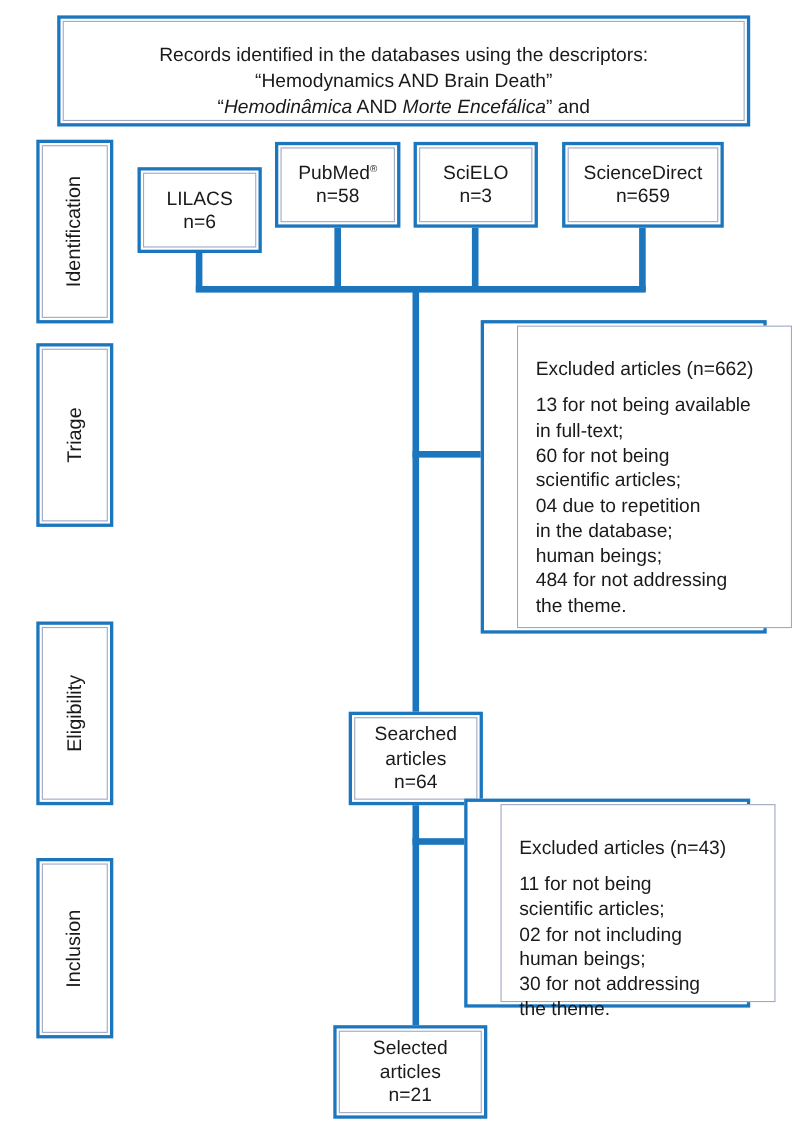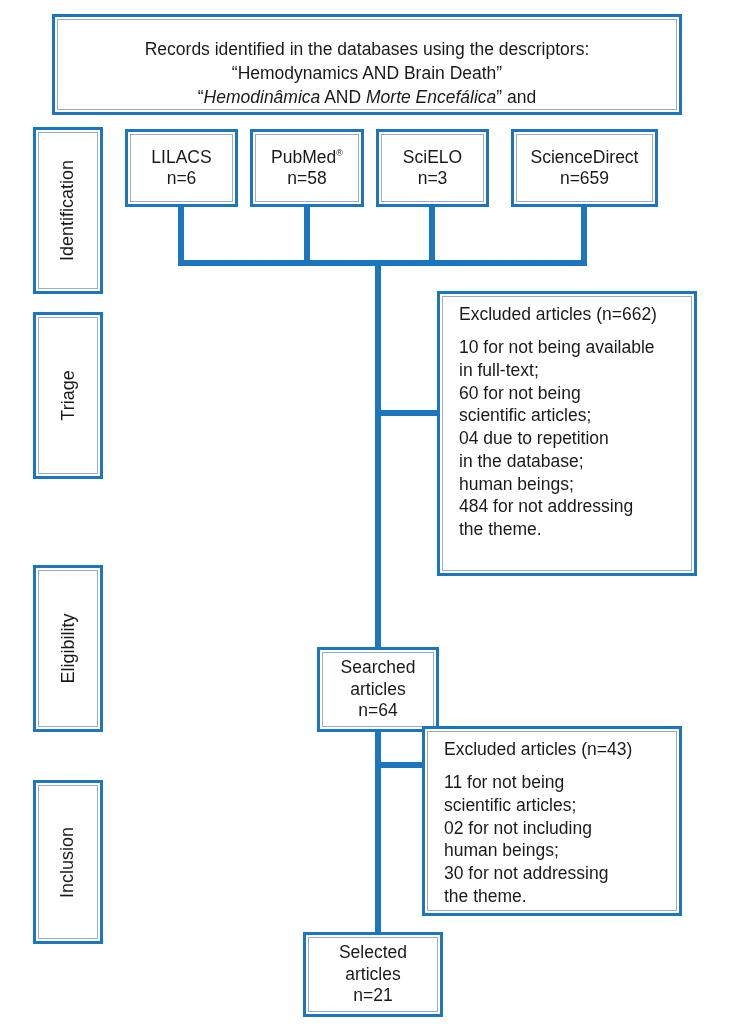--- a/index.html
+++ b/index.html
@@ -40,21 +40,21 @@
   }
   .ital{font-style:italic;}
 
   
   .db-box{height:78px;top:129px;}
   .db-box .inner{flex-direction:column;justify-content:center;}
   .db-name{font-size:17.5px;color:#1a1a1a;line-height:1.2;white-space:nowrap;}
   .db-n{font-size:17.5px;color:#1a1a1a;line-height:1.25;}
   .db-name sup{font-size:9px;vertical-align:super;}
 
-  #db-0{left:125px;width:113px;}
+  #db-0{left:125px;width:113px;margin-top:23px;}
   #db-1{left:250px;width:114px;}
   #db-2{left:376px;width:113px;}
   #db-3{left:511px;width:147px;}
 
   
   .stage-box{left:33px;width:70px;}
   .stage-box .inner{align-items:center;justify-content:center;}
   .stage-text{
     transform:rotate(-90deg);
     white-space:nowrap;
@@ -67,21 +67,22 @@
   #stage-3{top:780px;height:164px;}
 
   
   #excl-0{left:437px;top:291px;width:260px;height:285px;}
   #excl-1{left:422px;top:726px;width:260px;height:190px;}
   .excl-inner{
     flex-direction:column;
     align-items:flex-start !important;
     justify-content:flex-start !important;
     text-align:left !important;
-    padding:7px 0 0 16px;
+    padding:28px 0 0 16px;
+    margin-left:28px;
   }
   .excl-head{font-size:17.5px;color:#1a1a1a;line-height:1.2;margin-bottom:11px;white-space:nowrap;}
   .excl-line{font-size:17.5px;color:#1a1a1a;line-height:1.30;white-space:nowrap;}
 
   
   .res-box{width:122px;}
   .res-box .inner{flex-direction:column;justify-content:center;}
   .res-line{font-size:17.5px;color:#1a1a1a;line-height:1.24;white-space:nowrap;}
   #searched-box{left:317px;top:647px;height:85px;}
   #selected-box{left:303px;top:932px;height:85px;width:140px;}
@@ -158,21 +159,21 @@
   </div>
   <div class="box stage-box" id="stage-3">
     <div class="inner">
         <div class="stage-text">Inclusion</div>
       </div>
   </div>
 
   <div class="box" id="excl-0">
     <div class="inner excl-inner">
       <div class="excl-head">Excluded articles (n=662)</div>
-      <div class="excl-line">10 for not being available</div>
+      <div class="excl-line">13 for not being available</div>
       <div class="excl-line">in full-text;</div>
       <div class="excl-line">60 for not being</div>
       <div class="excl-line">scientific articles;</div>
       <div class="excl-line">04 due to repetition</div>
       <div class="excl-line">in the database;</div>
       <div class="excl-line">human beings;</div>
       <div class="excl-line">484 for not addressing</div>
       <div class="excl-line">the theme.</div>
     </div>
   </div>

